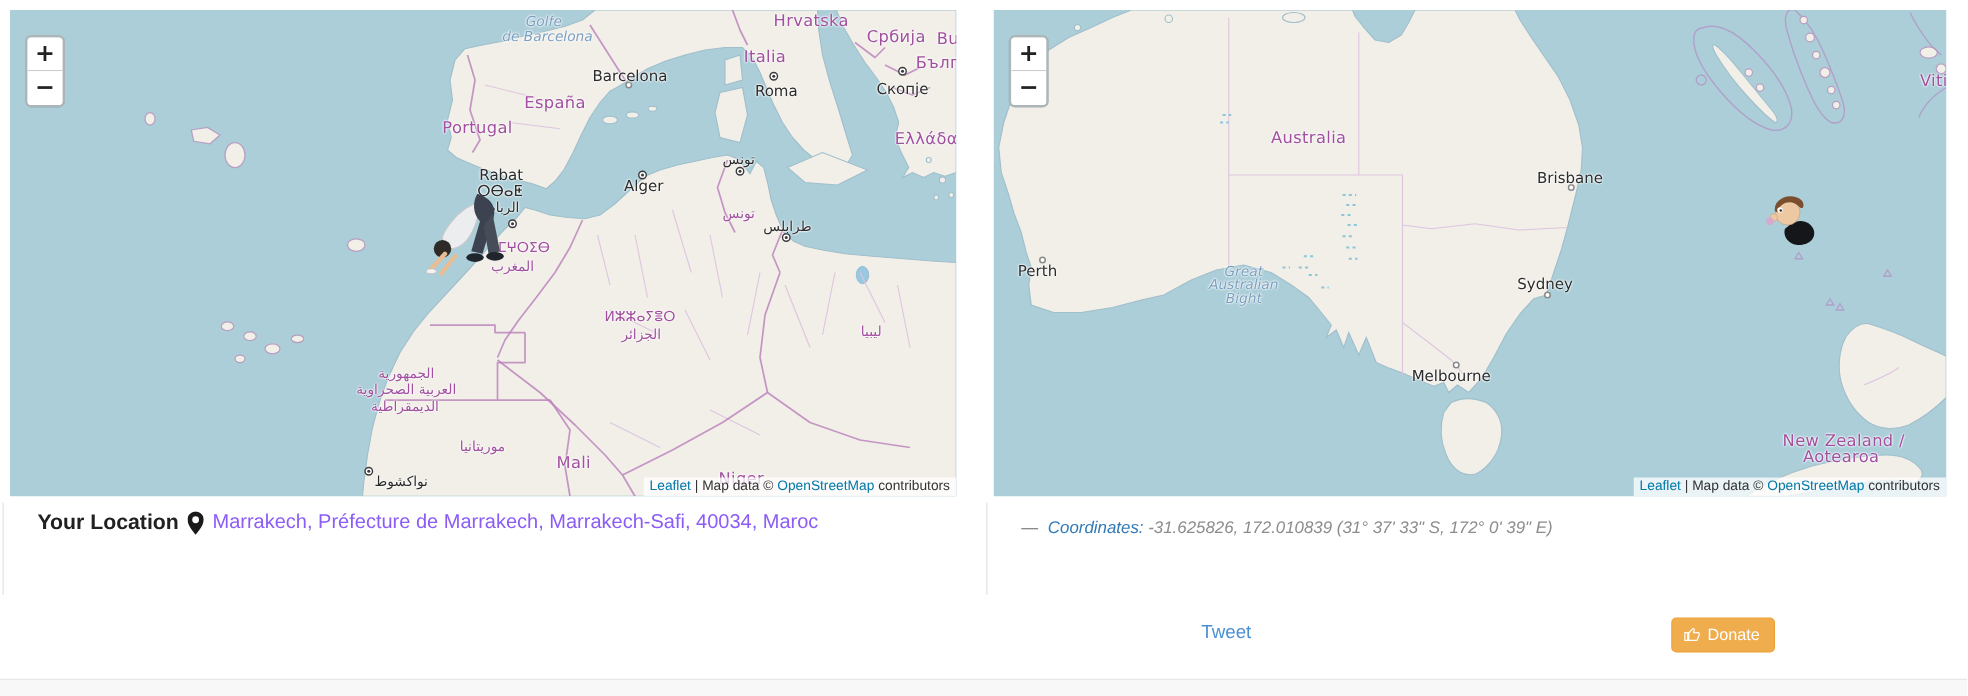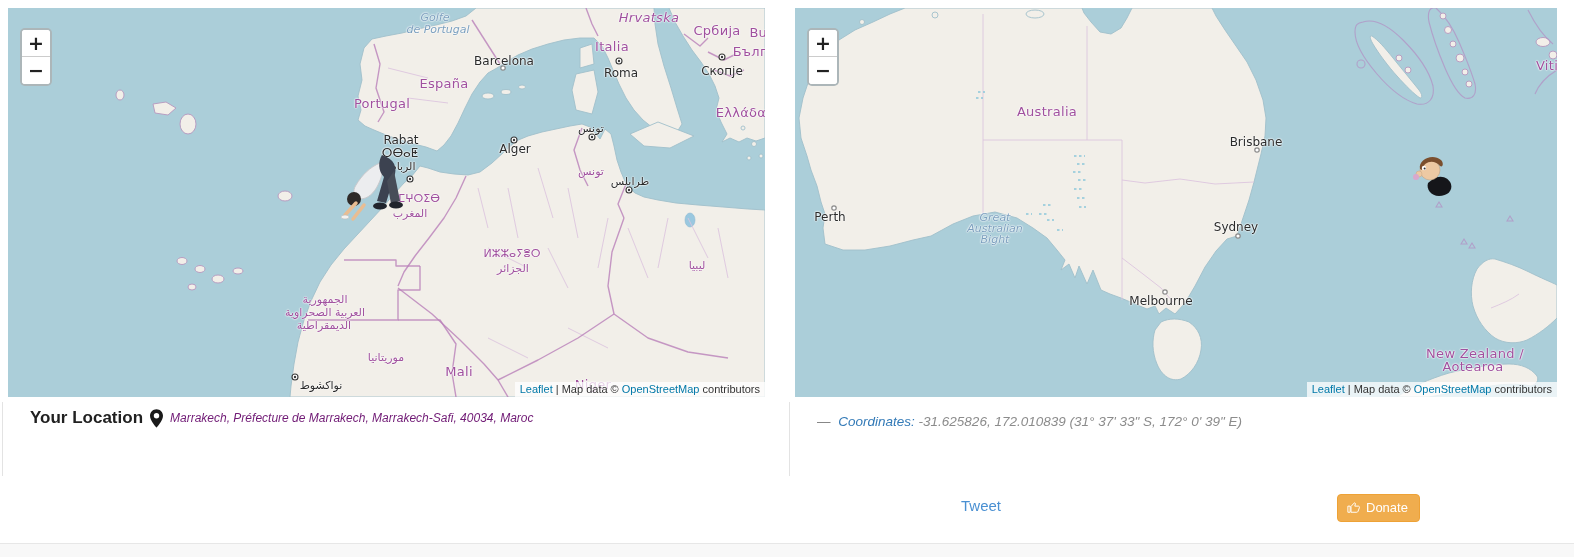--- a/index.html
+++ b/index.html
@@ -41,21 +41,21 @@
     font-size:11px;padding:1px 5px 2px 5px;color:#333;z-index:20;white-space:nowrap;}
   .attribution a{color:var(--attr-link,#0078a8);text-decoration:none;cursor:pointer;}
 
   .marker{position:absolute;z-index:15;cursor:grab;}
 
   .cap-edge{position:absolute;width:1px;background:#e3e3e3;top:402px;height:74px;}
   .caption{position:absolute;top:402px;}
   .cap-row1{padding-left:22px;margin-top:6px;display:flex;align-items:center;gap:7px;}
   .cap-title{font-size:17px;font-weight:700;color:#212121;}
   .pin-icon{flex:0 0 auto;margin-top:1px;}
-  .cap-address{font-size:12px;font-style:italic;color:#701a75;}
+  .cap-address{font-size:16px;color:#8b5cf6;}
   .cap-row2{padding-left:22px;margin-top:12px;font-size:13.5px;font-style:italic;color:var(--coord-text,#8c8c8c);}
   .cap-dash{color:#777;font-style:normal;margin-right:4px;}
   .cap-link{color:var(--caption-link,#337ab7);text-decoration:none;cursor:pointer;}
 
   .tweet-link{position:absolute;left:961px;top:497px;font-size:15px;color:var(--tweet,#4a90d2);
     text-decoration:none;cursor:pointer;}
   .donate-btn{position:absolute;left:1337px;top:494px;background:var(--donate-bg,#f0ad4e);
     border:1px solid var(--donate-border,#eea236);color:#fff;font-size:13px;padding:5px 11px 6px 9px;
     border-radius:4px;display:flex;gap:5px;align-items:flex-start;cursor:pointer;
     font-family:"Liberation Sans",sans-serif;}
@@ -162,25 +162,25 @@
         <g transform="translate(287,369)">
             <circle class="capital-ring" r="3"></circle>
             <circle class="capital-dot" r="1.2"></circle>
           </g>
       </g>
       <circle class="city-dot" cx="495" cy="60" r="2.2"></circle>
     </svg>
 
     <div>
         <span class="map-label lbl-sea" style="left: 427px; top: 9px;">Golfe</span>
-        <span class="map-label lbl-sea" style="left: 430px; top: 21px;">de Portugal</span>
+        <span class="map-label lbl-sea" style="left: 430px; top: 21px;">de Barcelona</span>
         <span class="map-label lbl-country" style="left: 374px; top: 95px;">Portugal</span>
         <span class="map-label lbl-country" style="left: 436px; top: 75px;">España</span>
         <span class="map-label lbl-country" style="left: 604px; top: 38px;">Italia</span>
-        <span class="map-label lbl-country" style="left: 641px; top: 9px; font-style: italic;">Hrvatska</span>
+        <span class="map-label lbl-country" style="left: 641px; top: 9px;">Hrvatska</span>
         <span class="map-label lbl-country" style="left: 709px; top: 22px;">Србија</span>
         <span class="map-label lbl-country" style="left: 754px; top: 24px;">Buc</span>
         <span class="map-label lbl-country" style="left: 746px; top: 43px;">Бълга</span>
         <span class="map-label lbl-country" style="left: 733px; top: 104px;">Ελλάδα</span>
         <span class="map-label lbl-city" style="left: 496px; top: 53px;">Barcelona</span>
         <span class="map-label lbl-city" style="left: 613px; top: 65px;">Roma</span>
         <span class="map-label lbl-city" style="left: 714px; top: 63px;">Скопје</span>
         <span class="map-label lbl-city" style="left: 393px; top: 132px;">Rabat</span>
         <span class="map-label lbl-city" style="left: 392px; top: 145px;">ⵔⴱⴰⵟ</span>
         <span class="map-label lbl-city-sm" style="left: 393px; top: 158px;">الرباط</span>

